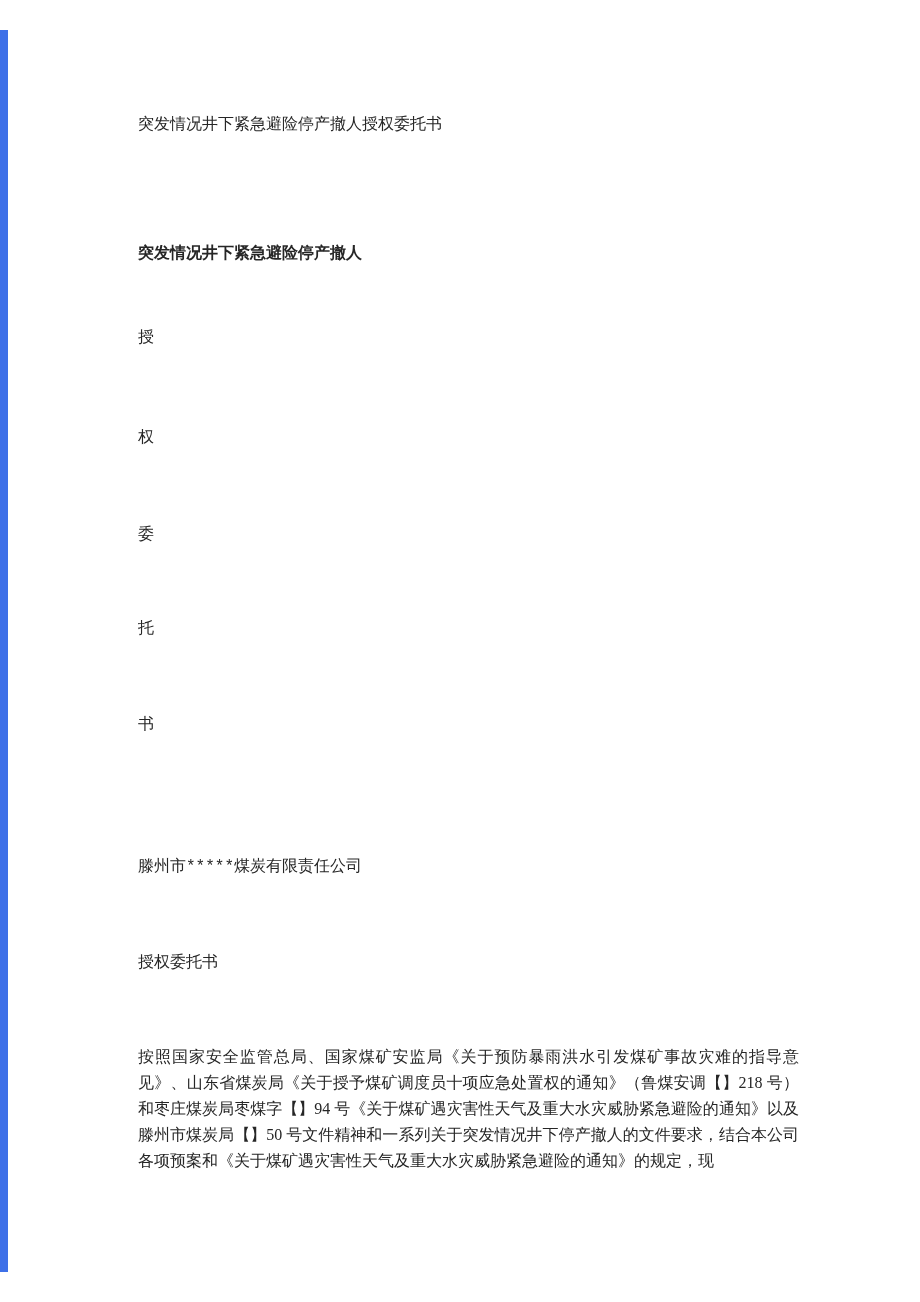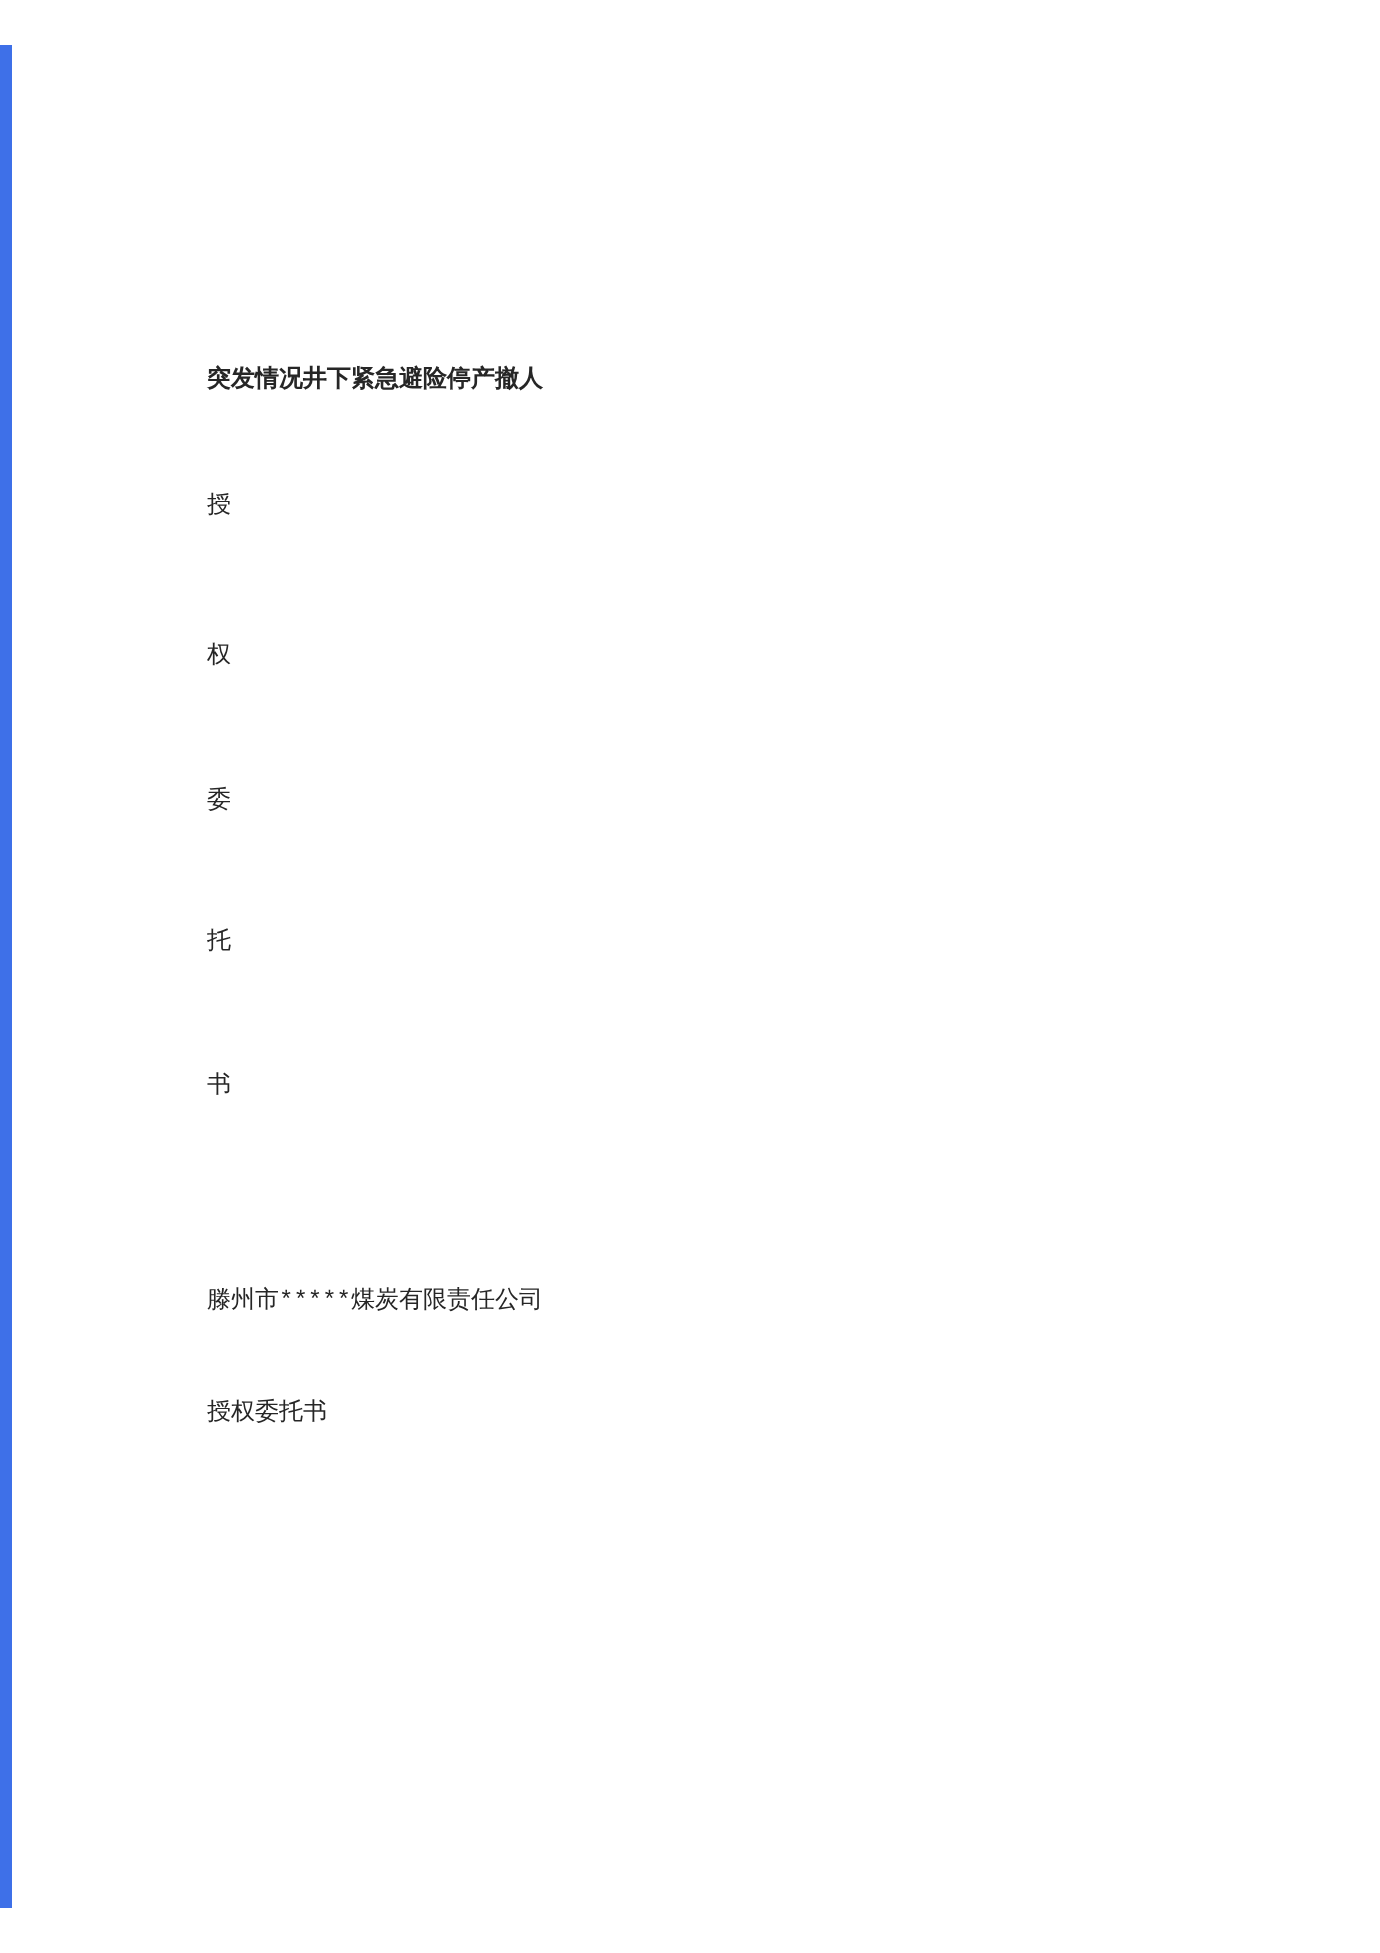--- a/index.html
+++ b/index.html
@@ -36,52 +36,54 @@
     letter-spacing: 0px;
   }
   .doc-title      { top: 114px; }
   .doc-subtitle   { top: 243px; font-weight: bold; }
   .vchar-1        { top: 327px; }
   .vchar-2        { top: 427px; }
   .vchar-3        { top: 524px; }
   .vchar-4        { top: 618px; }
   .vchar-5        { top: 714px; }
   .company-line   { top: 857px; font-family: Liberation Mono, monospace; }
-  .section-head   { top: 932px; }
+  .section-head   { top: 952px; }
   .body-par {
     position: absolute;
     left: 138px;
     top: 1044px;
     width: 661px;
     font-size: 16px;
     line-height: 26px;
     text-align: justify;
     text-justify: inter-ideograph;
     white-space: normal;
     word-break: break-all;
   }
 </style>
 </head>
 <body style="background: rgb(255, 255, 255); color: rgb(38, 38, 38);">
 
 <div class="page">
 
   <div class="accent-bar" style="background: rgb(62, 112, 232);"></div>
 
+  <div class="txt doc-title">突发情况井下紧急避险停产撤人授权委托书</div>
 
   <div class="txt doc-subtitle">突发情况井下紧急避险停产撤人</div>
 
   <div class="txt vchar-1">授</div>
 
   <div class="txt vchar-2">权</div>
 
   <div class="txt vchar-3">委</div>
 
   <div class="txt vchar-4">托</div>
 
   <div class="txt vchar-5">书</div>
 
   <div class="txt company-line">滕州市*****煤炭有限责任公司</div>
 
   <div class="txt section-head">授权委托书</div>
 
+  <div class="body-par">按照国家安全监管总局、国家煤矿安监局《关于预防暴雨洪水引发煤矿事故灾难的指导意见》、山东省煤炭局《关于授予煤矿调度员十项应急处置权的通知》（鲁煤安调【】218 号）和枣庄煤炭局枣煤字【】94 号《关于煤矿遇灾害性天气及重大水灾威胁紧急避险的通知》以及滕州市煤炭局【】50 号文件精神和一系列关于突发情况井下停产撤人的文件要求，结合本公司各项预案和《关于煤矿遇灾害性天气及重大水灾威胁紧急避险的通知》的规定，现</div>
 
 </div>
 
 </body></html>

